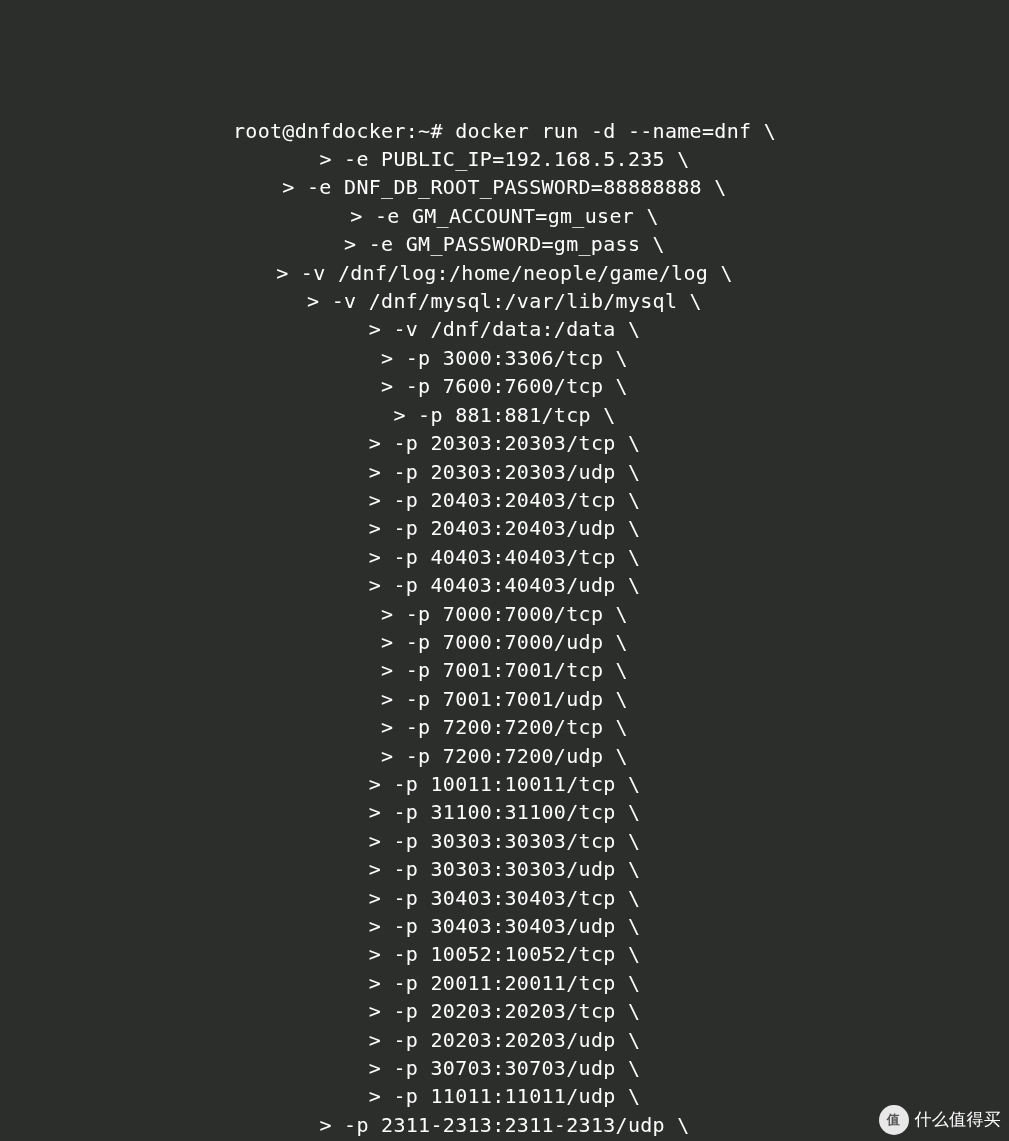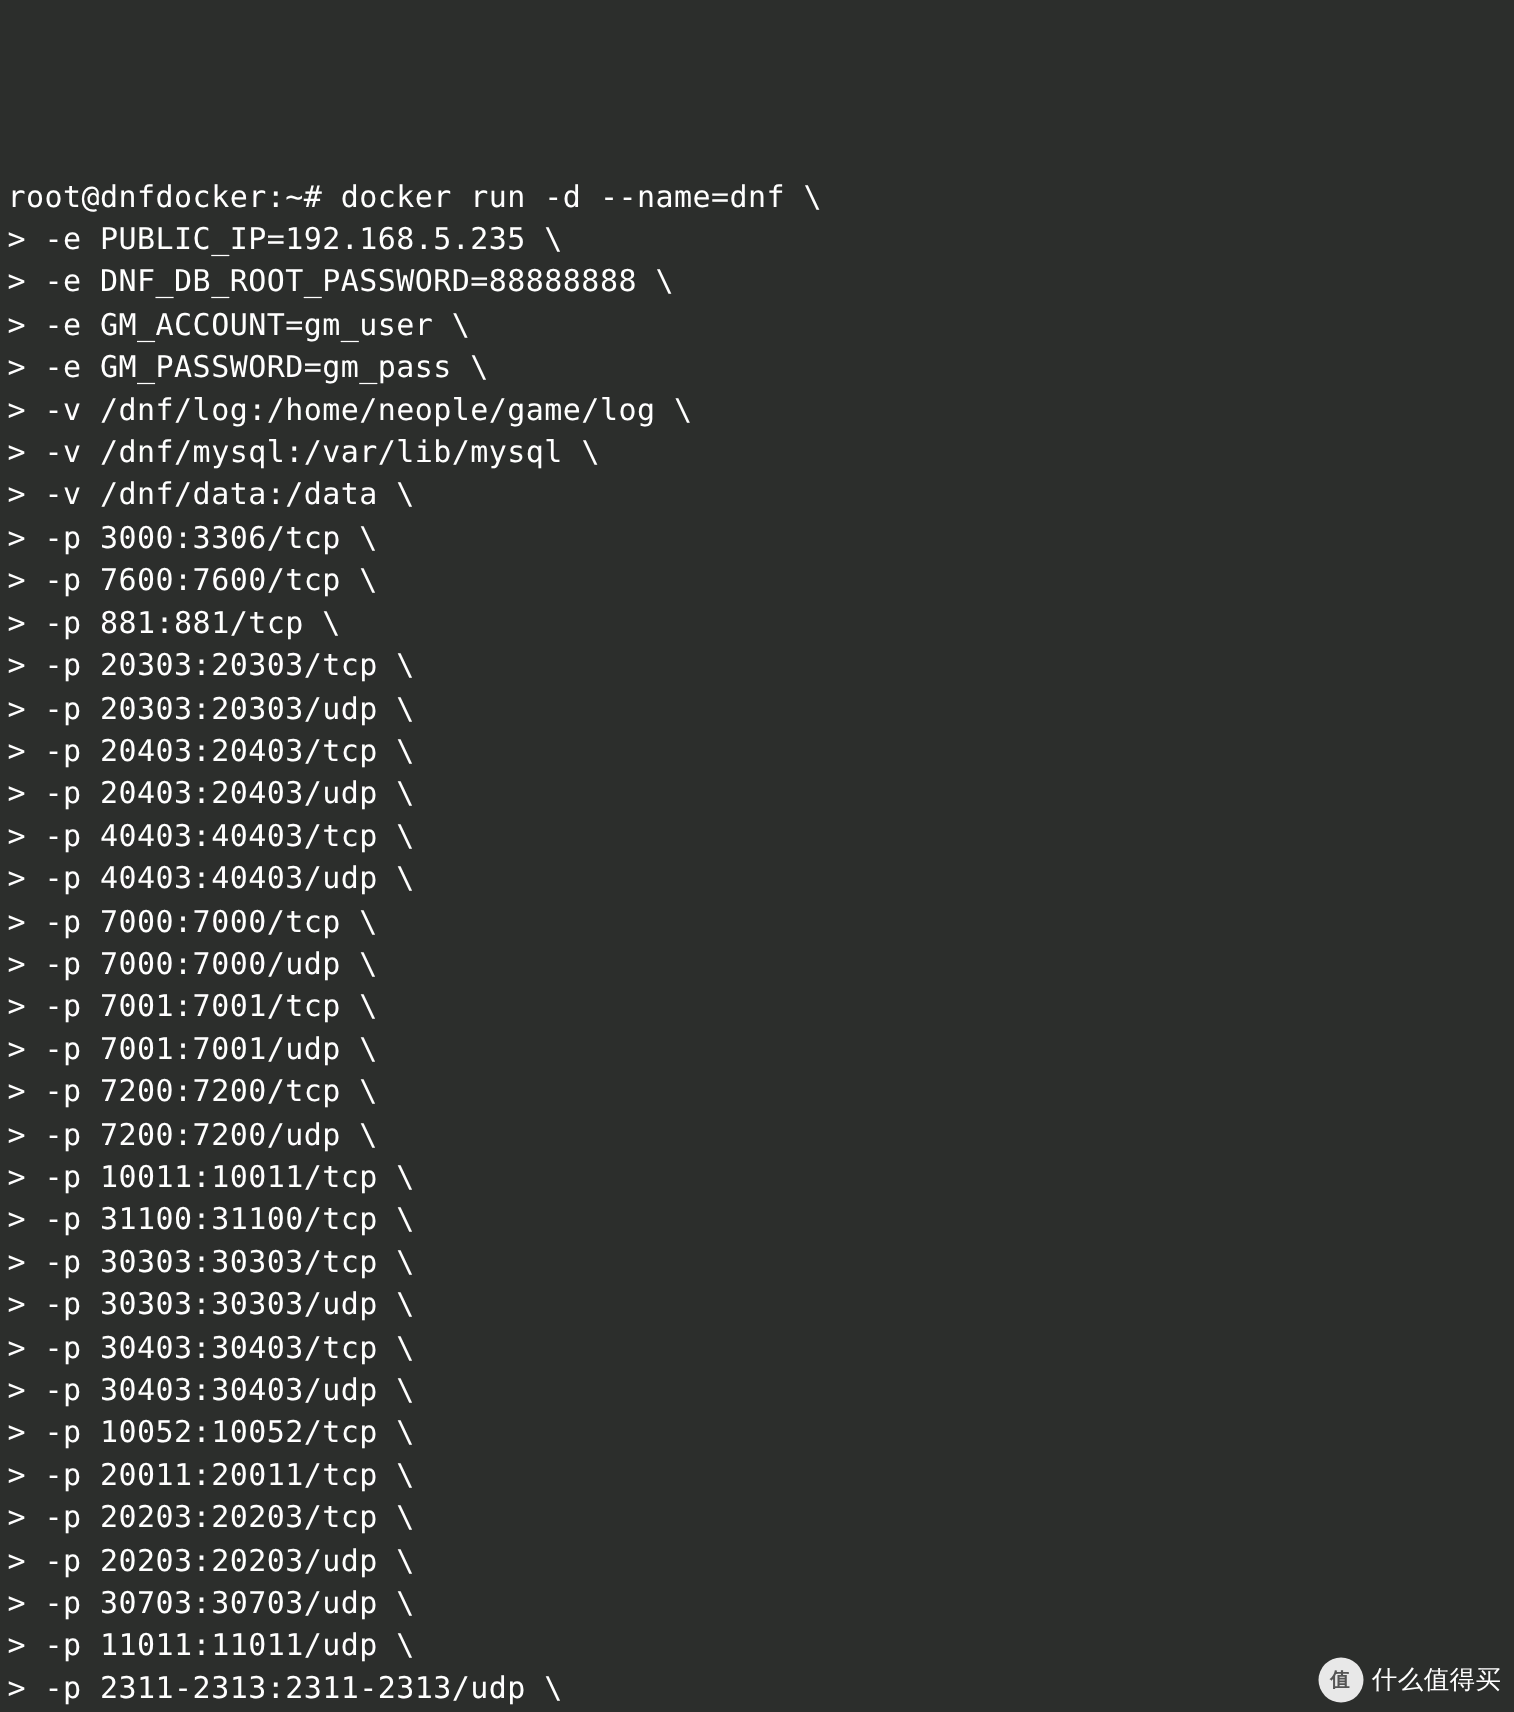--- a/index.html
+++ b/index.html
@@ -16,20 +16,21 @@
       padding: 3px 5px;
       width: 1009px;
       height: 1141px;
       overflow: hidden;
       position: relative;
       white-space: pre;
       letter-spacing: 0.3px;
     }
     .terminal-content {
       position: relative;
+      text-align: center;
     }
     .line {
       display: block;
       white-space: pre;
     }
     .watermark {
       position: absolute;
       right: 8px;
       bottom: 6px;
       display: flex;

